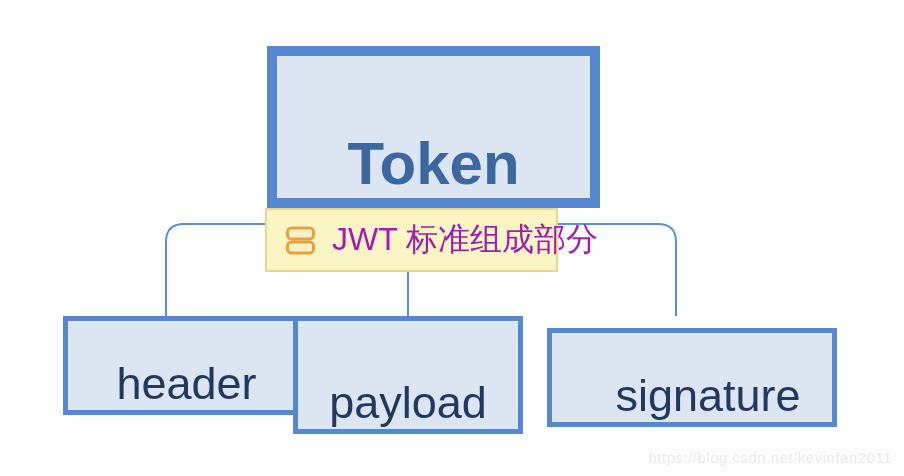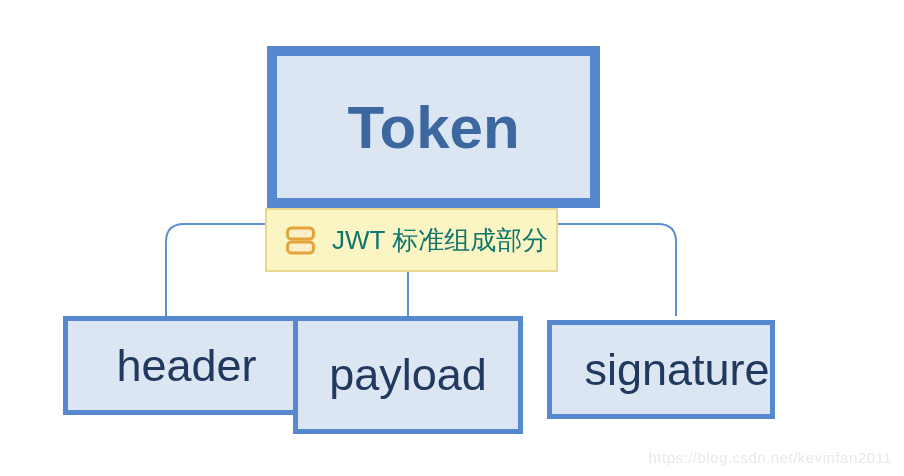--- a/index.html
+++ b/index.html
@@ -19,21 +19,21 @@
     width: 904px; height: 476px;
     z-index: 1;
   }
 
   .node {
     position: absolute;
     box-sizing: border-box;
     background: #DCE6F2;
     border: 5px solid #5588CE;
     display: flex;
-    align-items: center;
+    align-items: flex-end;
     justify-content: center;
     z-index: 2;
   }
 
   .node-root {
     left: 267px; top: 46px;
     width: 333px; height: 162px;
     border-width: 10px;
   }
   .node-root .node-label {
@@ -44,38 +44,38 @@
   }
 
   .node-child .node-label {
     font-size: 45px;
     font-weight: normal;
     color: #21395F;
   }
 
   .node-header    { left: 63px;  top: 316px; width: 247px; height: 99px; }
   .node-payload   { left: 293px; top: 316px; width: 230px; height: 118px; }
-  .node-signature { left: 547px; top: 320px; width: 228px; height: 99px; padding-left: 32px; }
+  .node-signature { left: 547px; top: 328px; width: 290px; height: 99px; padding-left: 32px; }
 
   .note {
     position: absolute;
     left: 265px; top: 208px;
     width: 293px; height: 64px;
     box-sizing: border-box;
     background: #FBF5C3;
     border: 2px solid #EAD88E;
     display: flex;
     align-items: center;
     gap: 16px;
     padding-left: 18px;
     z-index: 3;
   }
   .note-label {
-    font-size: 26px;
-    color: #0f766e;
+    font-size: 32px;
+    color: #a21caf;
     white-space: nowrap;
   }
   .note-icon { flex: 0 0 auto; display: block; }
 
   .watermark {
     position: absolute;
     right: 12px;
     bottom: 10px;
     font-size: 15px;
     color: #E9E9E9;

